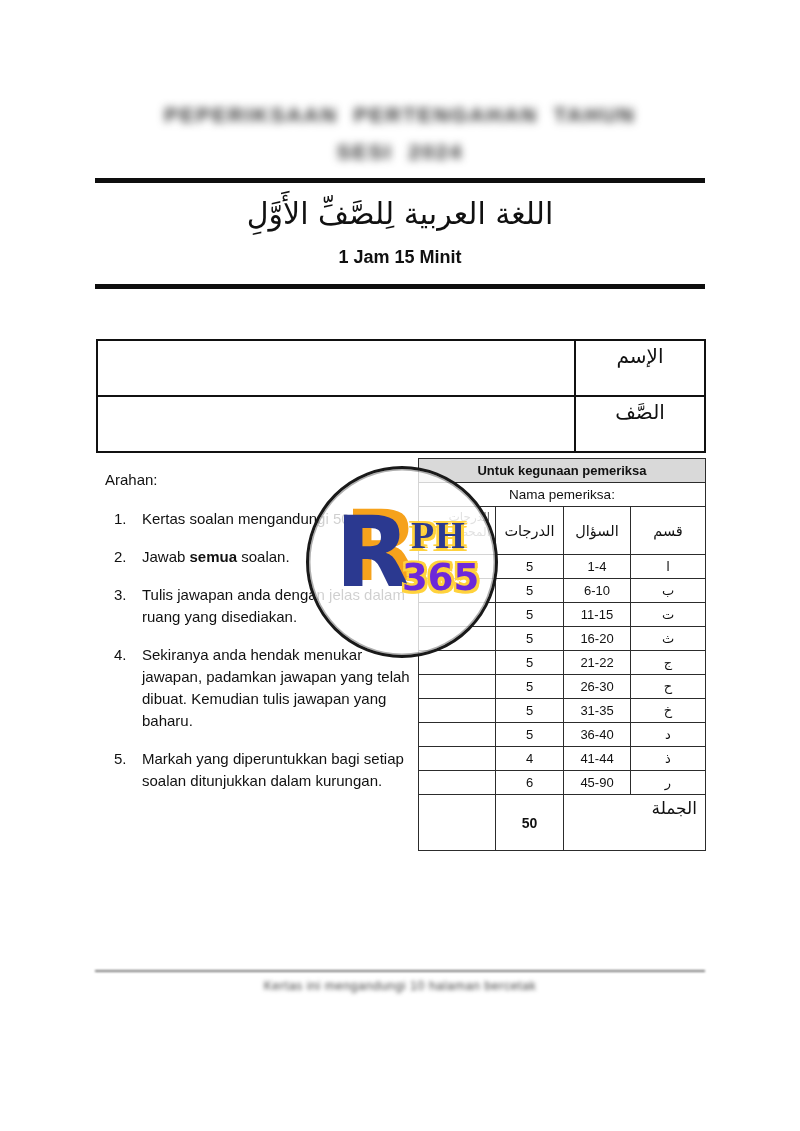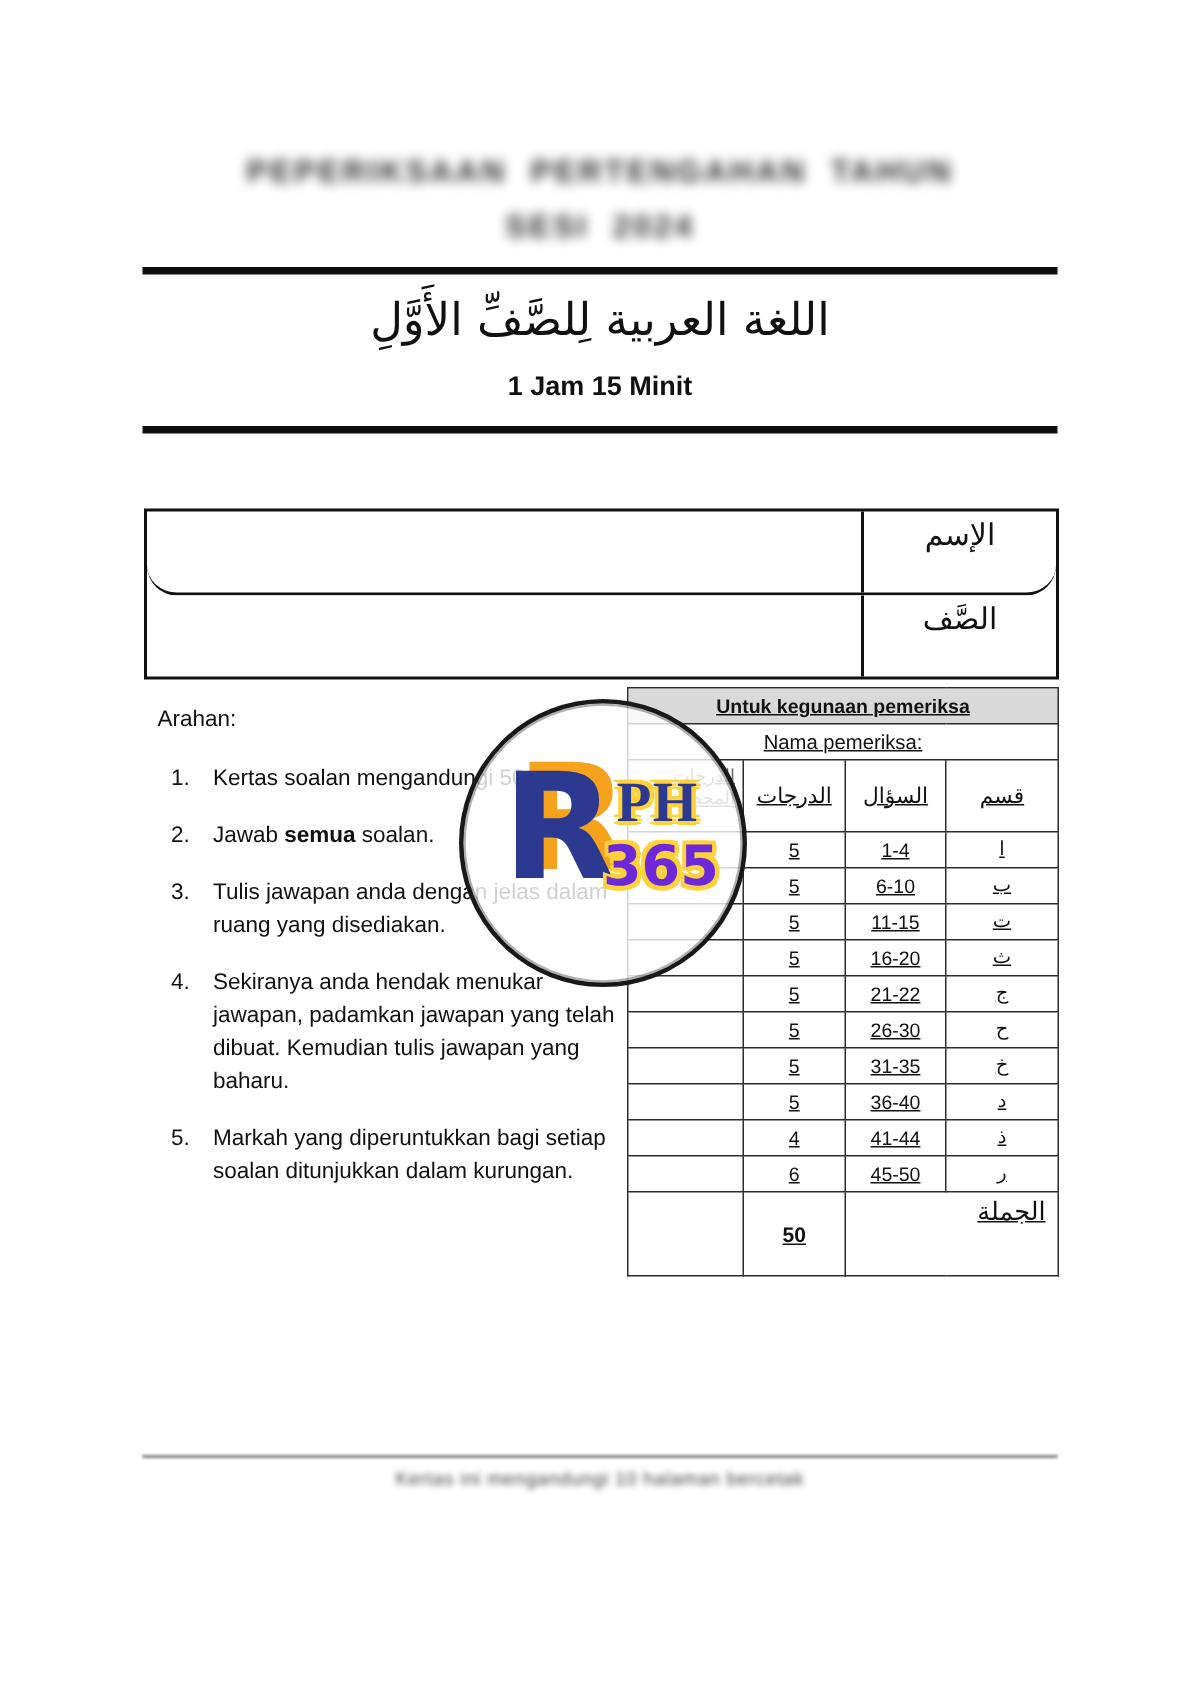--- a/index.html
+++ b/index.html
@@ -27,42 +27,42 @@
   .duration{
     position:absolute;top:247px;left:0;width:100%;text-align:center;
     font-size:18px;font-weight:bold;color:#111;
   }
 
   
   .student-table{
     position:absolute;top:339px;left:96px;width:606px;
     border:2px solid #111;background:#fff;
   }
-  .s-row{display:flex;height:54px;border-radius:20px;}
+  .s-row{display:flex;height:54px;}
   .s-row.first{border-bottom:2px solid #111;}
   .s-value{flex:1;}
   .s-label{
     width:128px;border-left:2px solid #111;text-align:center;
     font-size:20px;padding-top:3px;color:#111;
   }
 
   
   .arahan-heading{position:absolute;left:105px;top:471px;font-size:15px;color:#111;}
   .instructions{position:absolute;left:114px;top:508px;width:302px;font-size:15px;line-height:22px;color:#111;}
   .instr-item{display:flex;margin-bottom:16px;}
   .instr-num{width:28px;flex:none;}
   .instr-text{flex:1;}
 
   
   .exam-table{
     position:absolute;left:418px;top:458px;width:287px;
     border-collapse:collapse;table-layout:fixed;font-size:13px;color:#111;
     background:#fff;
   }
-  .exam-table td{border:1.5px solid #2c2c2c;text-align:center;padding:0;overflow:hidden;text-decoration:underline;}
+  .exam-table td{border:1.5px solid #2c2c2c;text-align:center;padding:0;overflow:hidden;}
   .t-title{background:#d9d9d9;font-weight:bold;height:23px;font-size:13px;}
   .t-nama{text-align:left;height:23px;padding-left:5px;font-size:13.5px;}
   .t-colhdr{height:44px;font-size:14.5px;}
   .t-colhdr.obtained{font-size:12px;line-height:15px;vertical-align:top;text-align:right;padding:3px 5px 0 0;color:#6b6b6b;}
   .t-data{height:23px;}
   .t-total{height:52px;vertical-align:top;}
   .t-total .total-label{text-align:right;padding:3px 8px 0 0;font-size:17px;}
   .t-total .total-marks{vertical-align:middle;font-weight:bold;font-size:14px;}
 
   
@@ -214,21 +214,21 @@
   </tr>
   <tr>
     <td class="t-data"></td>
     <td class="t-data">4</td>
     <td class="t-data">41-44</td>
     <td class="t-data ar">ذ</td>
   </tr>
   <tr>
     <td class="t-data"></td>
     <td class="t-data">6</td>
-    <td class="t-data">45-50</td>
+    <td class="t-data">45-90</td>
     <td class="t-data ar">ر</td>
   </tr>
   <tr class="t-total">
     <td class="t-total"></td>
     <td class="t-total total-marks">50</td>
     <td class="t-total total-label ar" colspan="2">الجملة</td>
   </tr>
 </tbody>
   </table>
 

